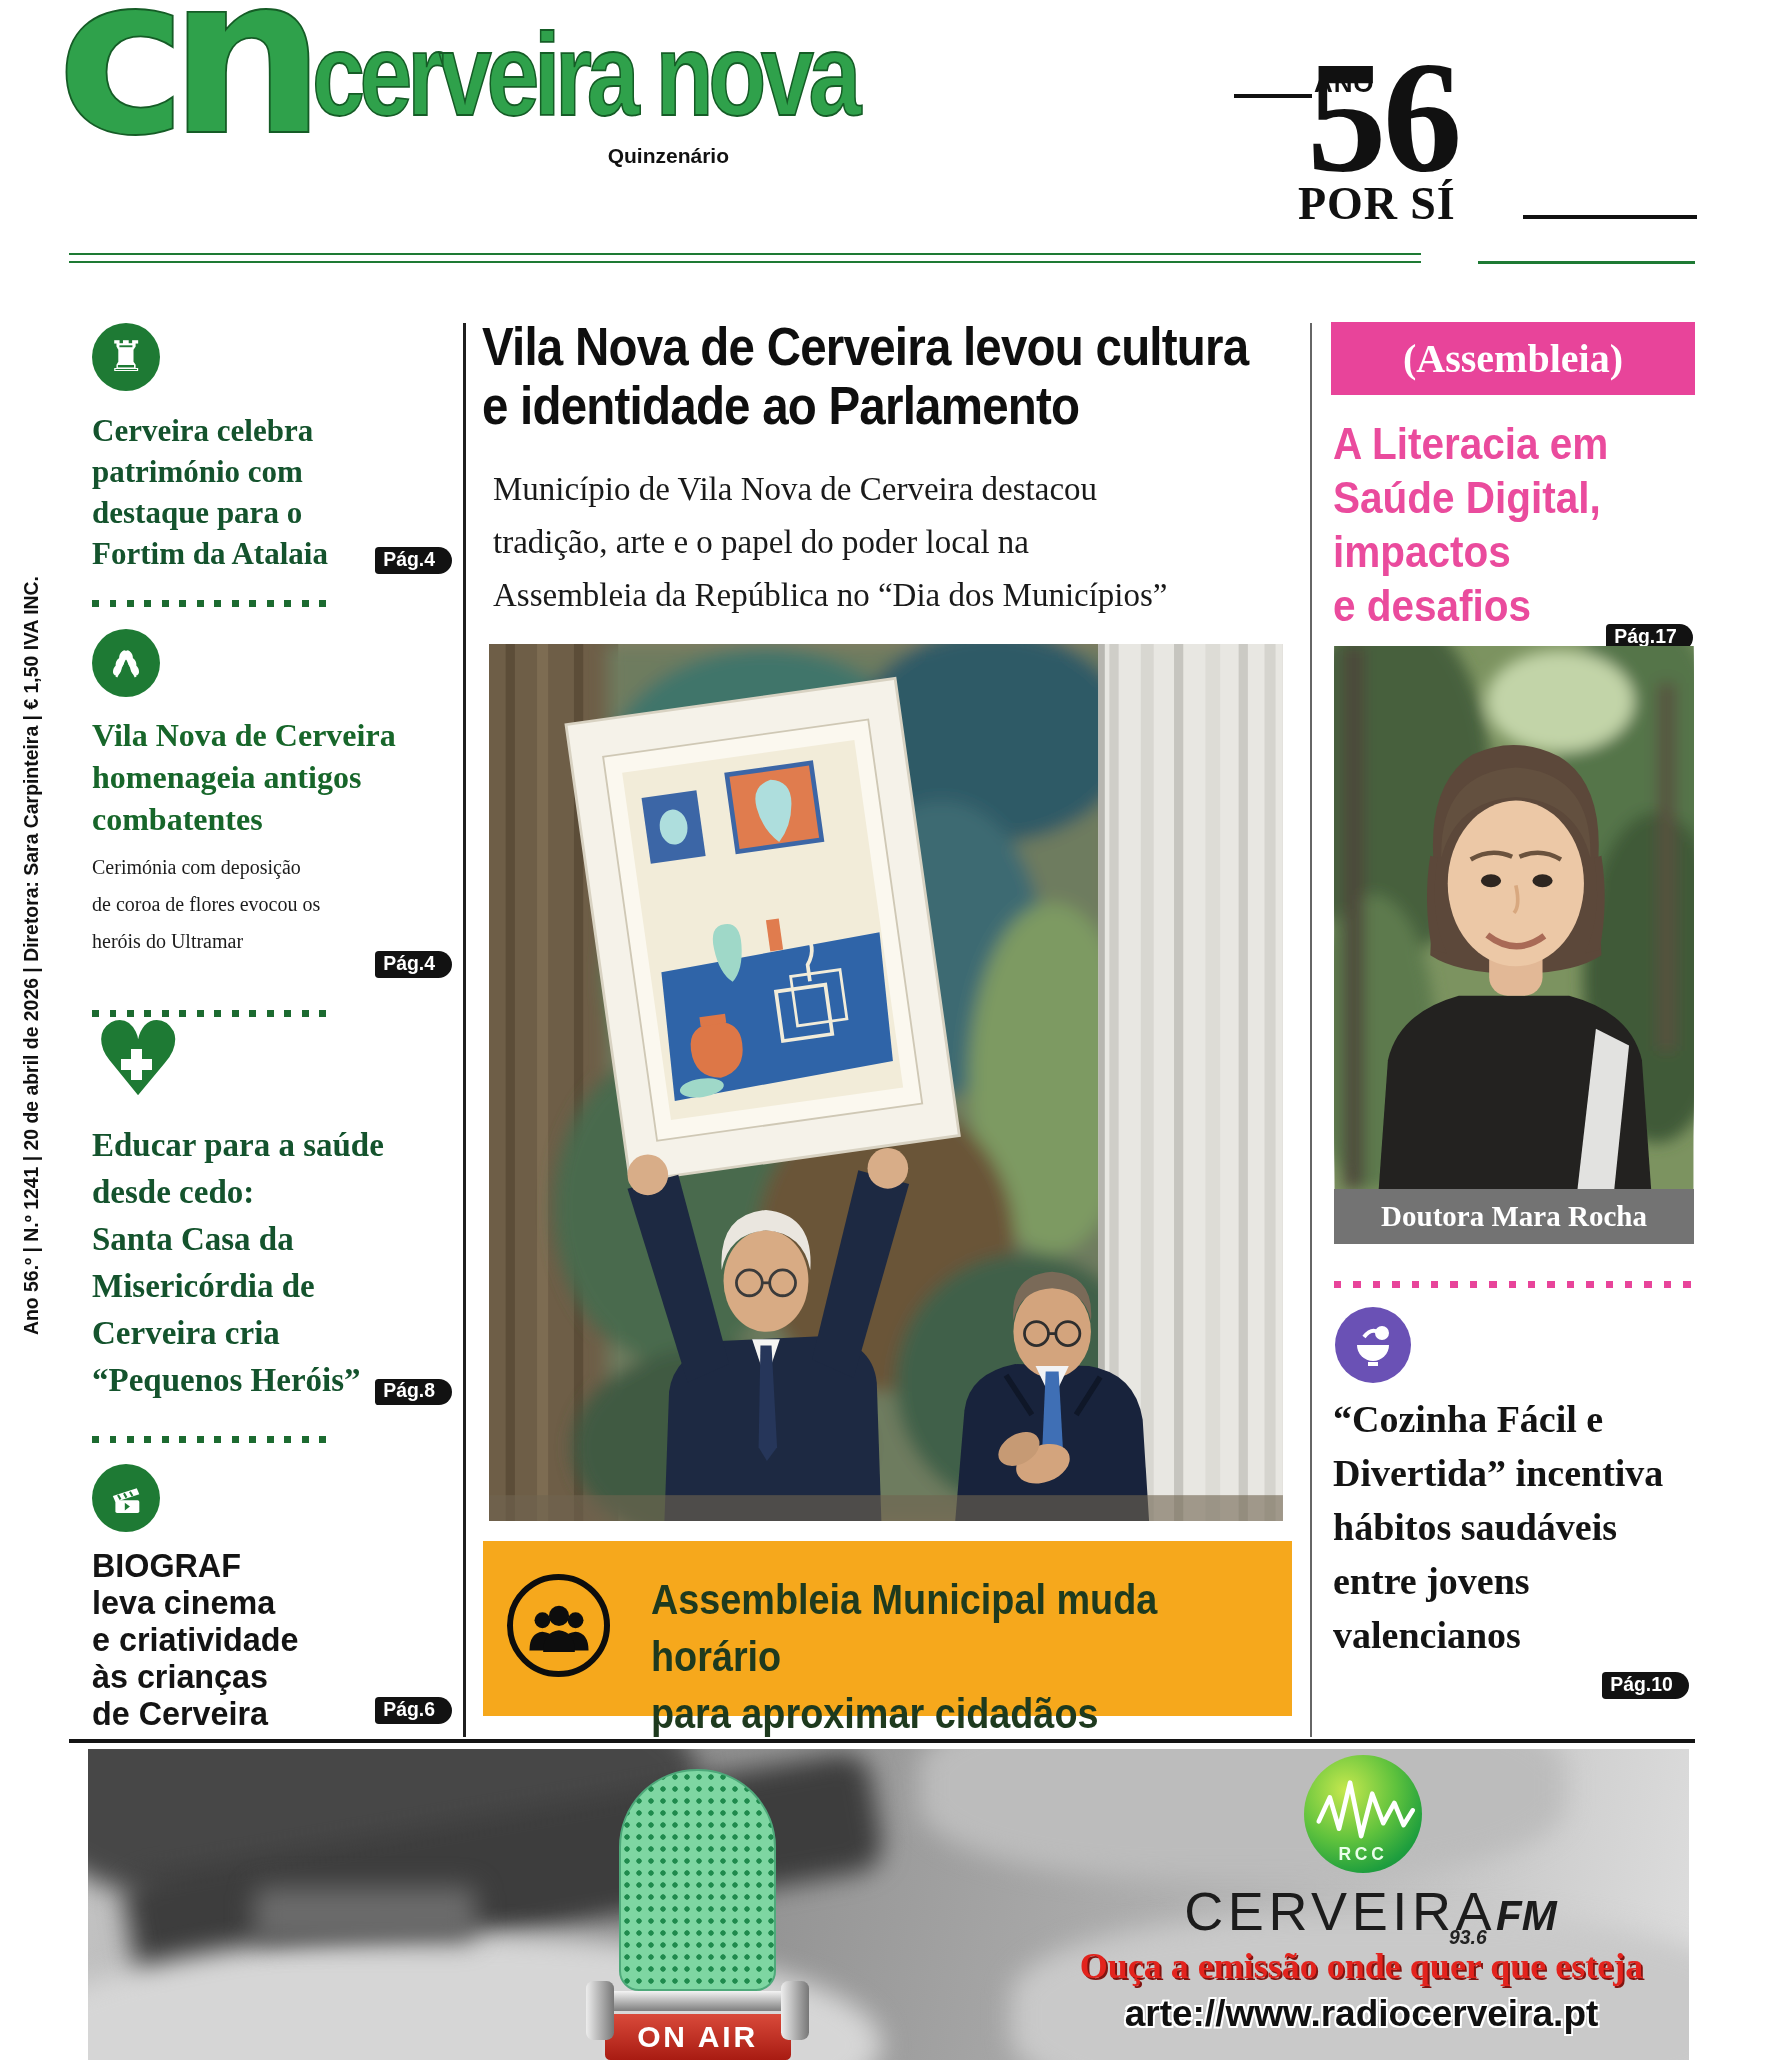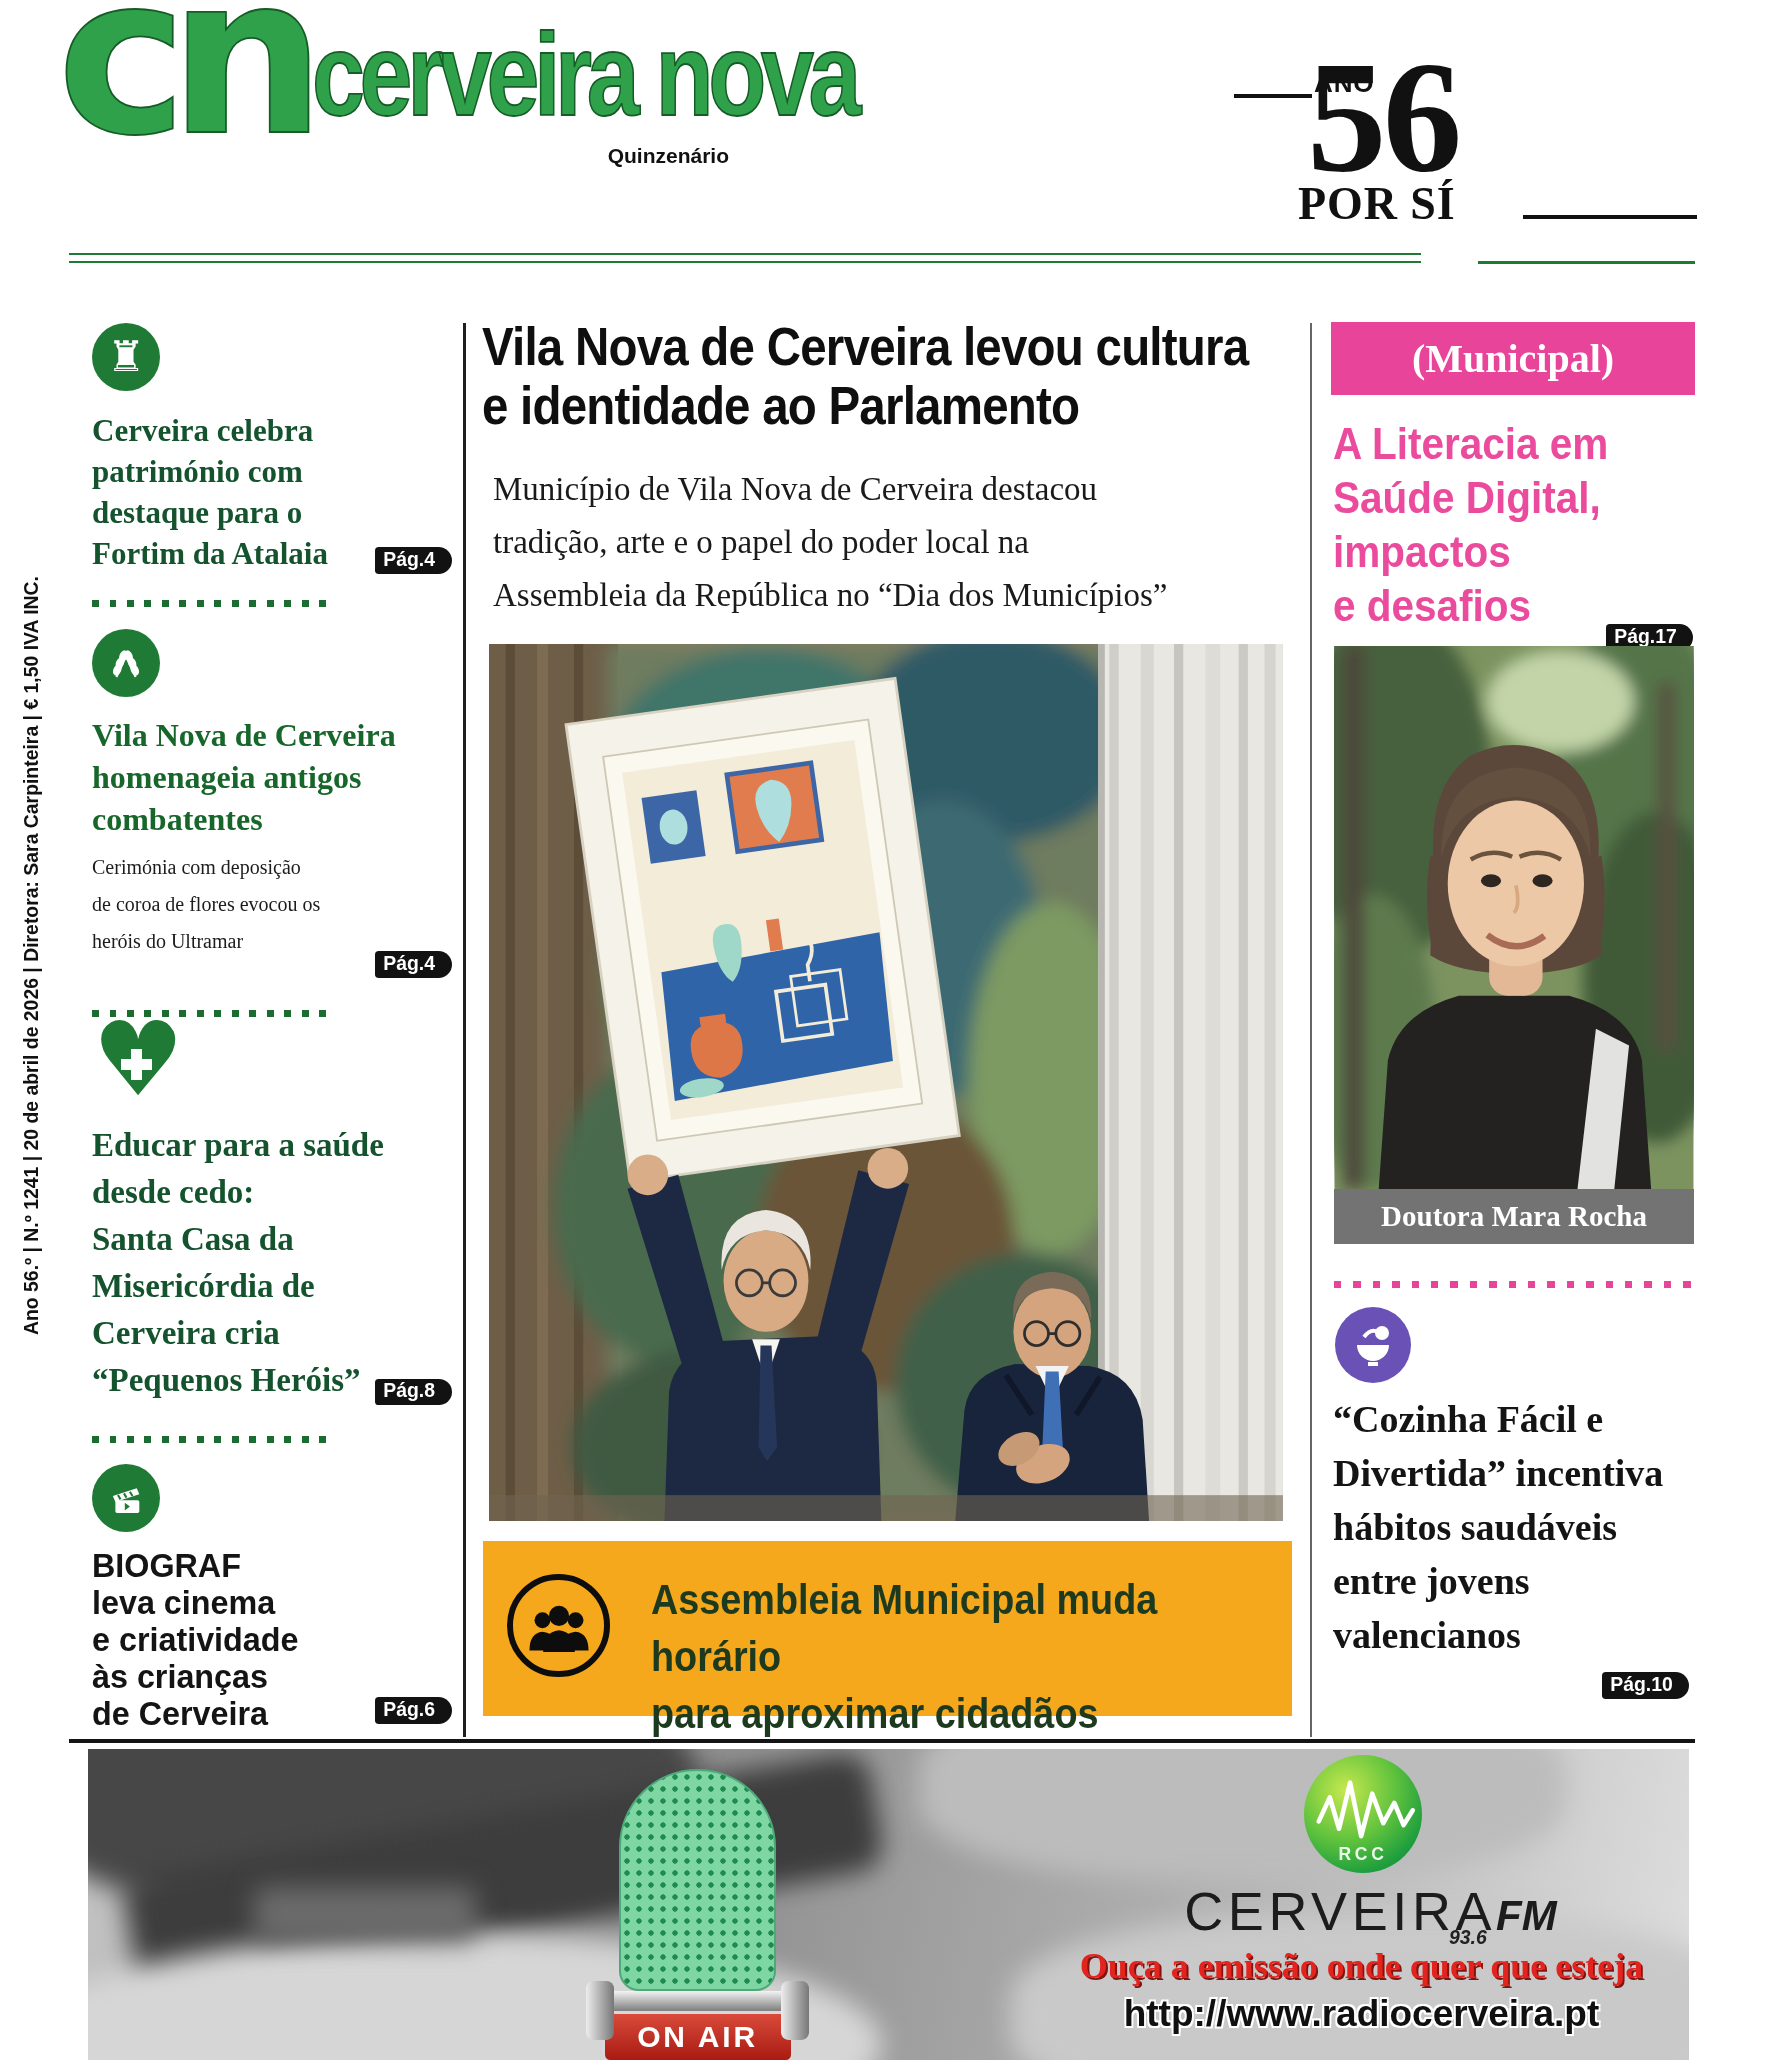--- a/index.html
+++ b/index.html
@@ -306,21 +306,21 @@
             <path d="M91,84 Q91,60 73,58 Q62,59 58,66 L58,84 Z"></path>
           <circle cx="50" cy="36" r="14"></circle>
             <path d="M28,86 Q28,58 50,56 Q72,58 72,86 Z"></path>
         </g>
       </svg>
     </div>
     <div class="ybanner-text ml">Assembleia Municipal muda horário
 para aproximar cidadãos</div>
   </div>
 
-  <div class="abs kicker">(Municipal)</div>
+  <div class="abs kicker">(Assembleia)</div>
   <div class="abs lit-headline ml">A Literacia em
 Saúde Digital,
 impactos
 e desafios</div>
   <span class="pag abs pag17">Pág.17</span>
 
   <svg class="abs portrait" viewBox="0 0 390 590">
     <defs>
         <filter id="wb">
           <feGaussianBlur stdDeviation="8"></feGaussianBlur>
@@ -392,17 +392,17 @@
         <polyline points="16,72 28,46 38,80 50,30 62,88 74,42 86,74 98,52 108,76 118,60" fill="none" stroke="#fff" stroke-width="5" stroke-linecap="round" stroke-linejoin="round"></polyline>
       </svg>
       <div class="rcc-label">RCC</div>
     </div>
 
     <div class="station">
       <span class="station-name">CERVEIRA</span><span class="station-fm">FM</span>
     </div>
     <div class="freq">93.6</div>
     <div class="slogan">Ouça a emissão onde quer que esteja</div>
-    <div class="rurl">http://www.radiocerveira.pt</div>
+    <div class="rurl">arte://www.radiocerveira.pt</div>
   </div>
 
 </div>
 
 
 </body></html>

